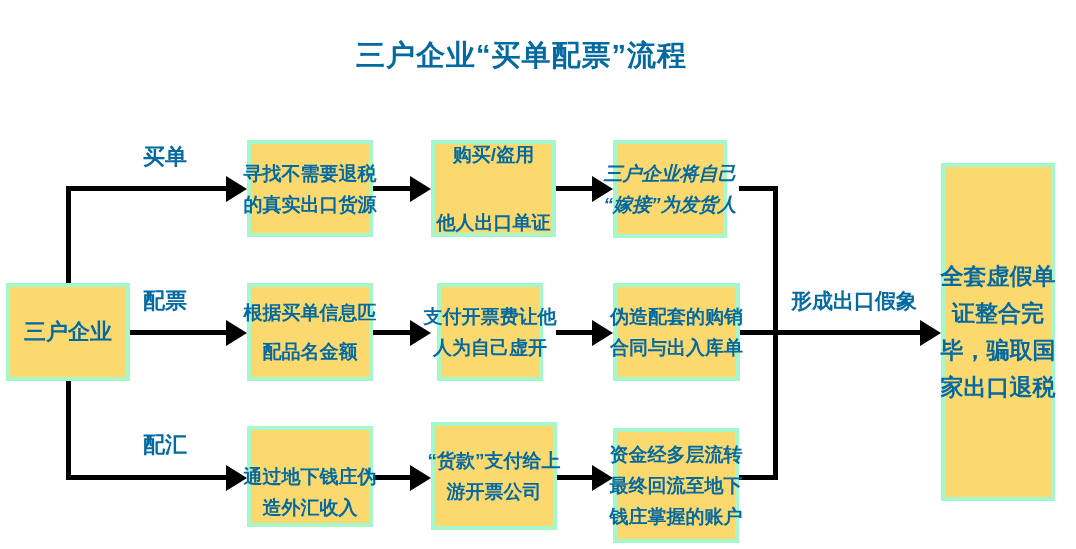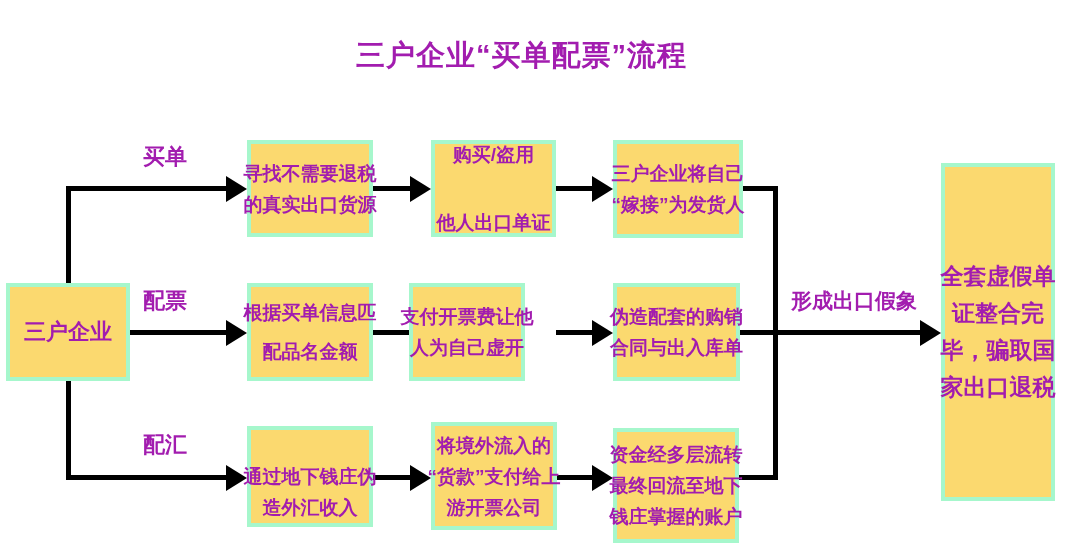--- a/index.html
+++ b/index.html
@@ -1,18 +1,18 @@
 <!DOCTYPE html>
 <html><head>
 <meta charset="utf-8">
 <style>
   html,body{margin:0;padding:0;background:#fff;}
   #canvas{
     position:relative;width:1076px;height:549px;background:#fff;overflow:hidden;
-    font-family:"Liberation Sans", sans-serif;color:#a21caf;
+    font-family:"Liberation Sans", sans-serif;color:#0369a1;
     --box-fill:#FBD96F;--box-border:#A6F7CC;--line:#000000;
   }
   .title{
     position:absolute;left:0;top:36px;width:1043px;text-align:center;
     font-size:29px;font-weight:800;letter-spacing:1px;
   }
   .node{
     position:absolute;background:var(--box-fill);border:4px solid var(--box-border);
     display:flex;flex-direction:column;align-items:center;justify-content:center;
     box-sizing:border-box;text-align:center;font-weight:700;
@@ -77,44 +77,43 @@
   </div>
 
   <div class="node" style="left:247px;top:140px;width:126px;height:97px;">
     <div class="ln">寻找不需要退税</div>
     <div class="ln">的真实出口货源</div>
   </div>
   <div class="node" style="left:431px;top:140px;width:125px;height:97px;gap:37px;">
     <div class="ln">购买/盗用</div>
     <div class="ln">他人出口单证</div>
   </div>
-  <div class="node" style="left:613px;top:140px;width:130px;height:98px;">
+  <div class="node" style="left:613px;top:140px;width:114px;height:98px;font-style:italic;">
     <div class="ln">三户企业将自己</div>
     <div class="ln">“嫁接”为发货人</div>
   </div>
 
   <div class="node" style="left:247px;top:283px;width:126px;height:98px;gap:8px;">
     <div class="ln">根据买单信息匹</div>
     <div class="ln">配品名金额</div>
   </div>
-  <div class="node" style="left:409px;top:283px;width:116px;height:98px;">
+  <div class="node" style="left:437px;top:283px;width:106px;height:98px;">
     <div class="ln">支付开票费让他</div>
     <div class="ln">人为自己虚开</div>
   </div>
   <div class="node" style="left:613px;top:283px;width:127px;height:98px;">
     <div class="ln">伪造配套的购销</div>
     <div class="ln">合同与出入库单</div>
   </div>
 
   <div class="node" style="left:247px;top:426px;width:126px;height:101px;justify-content:flex-end;">
     <div class="ln">通过地下钱庄伪</div>
     <div class="ln">造外汇收入</div>
   </div>
   <div class="node" style="left:431px;top:422px;width:126px;height:108px;">
-    <div class="ln">将境外流入的</div>
     <div class="ln">“货款”支付给上</div>
     <div class="ln">游开票公司</div>
   </div>
   <div class="node" style="left:613px;top:428px;width:126px;height:115px;">
     <div class="ln">资金经多层流转</div>
     <div class="ln">最终回流至地下</div>
     <div class="ln">钱庄掌握的账户</div>
   </div>
 
   <div class="node result-node" style="left:941px;top:163px;width:114px;height:338px;">

